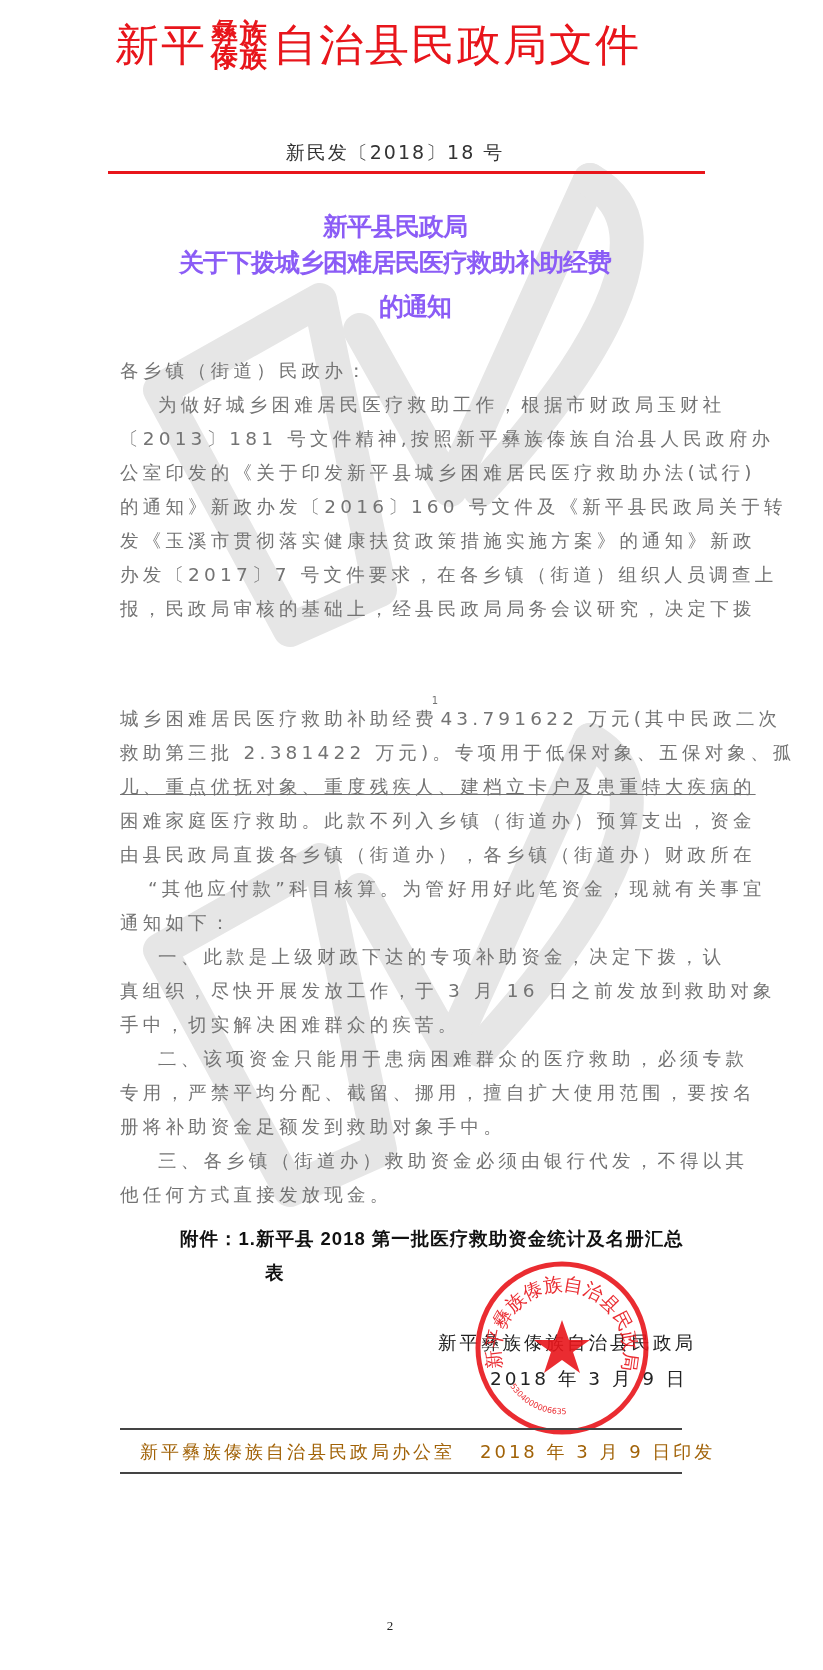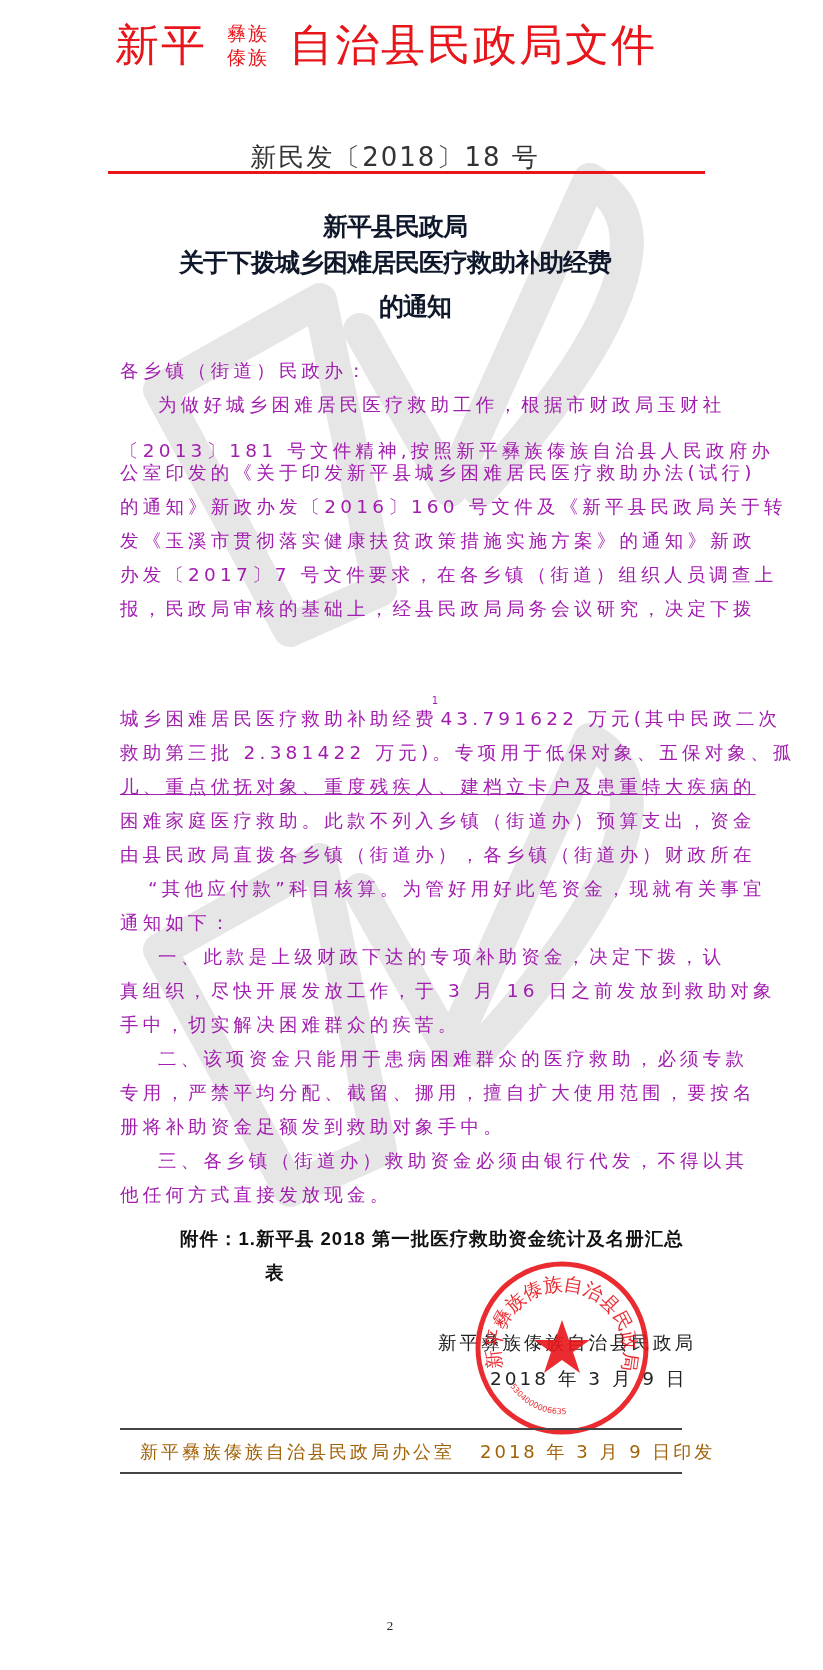--- a/index.html
+++ b/index.html
@@ -2,26 +2,26 @@
 <html><head>
 <meta charset="utf-8">
 <style>
   html, body { margin:0; padding:0; background:#ffffff; }
   body { width:823px; height:1670px; position:relative; overflow:hidden;
          font-family:"DejaVu Serif", "Liberation Serif", serif; color:#222; }
   .abs { position:absolute; white-space:nowrap; }
   .watermark { position:absolute; left:120px; top:70px; width:560px; height:1160px; pointer-events:none; }
   .header { left:115px; top:10px; height:70px; color:#e8151b; font-family:"DejaVu Serif", serif; display:flex; align-items:center; }
   .header .big { font-size:44px; letter-spacing:2px; font-weight:normal; line-height:1; }
-  .header .stack { display:flex; flex-direction:column; font-size:19px; line-height:24px; margin:0 20px; }
+  .header .stack { display:flex; flex-direction:column; font-size:27px; line-height:24px; margin:0 4px;font-weight:bold; }
   .header .stack span { letter-spacing:2px; }
-  .docno { top:140px; left:0; width:790px; text-align:center; font-size:26px; color:#333; letter-spacing:2px; font-family:"DejaVu Sans", sans-serif; }
+  .docno { top:140px; left:0; width:790px; text-align:center; font-size:19px; color:#333; letter-spacing:2px; font-family:"DejaVu Sans", sans-serif; }
   .redrule { position:absolute; left:108px; top:171px; width:597px; height:3px; background:#e8151b; }
-  .title { left:0; width:790px; text-align:center; font-size:25px; font-weight:bold; color:#0f172a; font-family:"DejaVu Serif", serif; letter-spacing:-1px; }
-  .body-line { left:120px; font-size:18.5px; color:#a21caf; letter-spacing:4.2px; font-family:"DejaVu Sans", sans-serif; }
+  .title { left:0; width:790px; text-align:center; font-size:25px; font-weight:bold; color:#8b5cf6; font-family:"DejaVu Serif", serif; letter-spacing:-1px; }
+  .body-line { left:120px; font-size:18.5px; color:#737373; letter-spacing:4.2px; font-family:"DejaVu Sans", sans-serif; }
   .indent { left:158px; }
   .sup { font-size:10px; position:relative; top:-14px; margin-left:-6px; margin-right:-2px; }
   .attach { font-size:18.5px; font-weight:bold; color:#111; font-family:"Liberation Sans", sans-serif; letter-spacing:1px;padding-left:15px; }
   .sig { font-size:18.5px; color:#222; letter-spacing:3px; font-family:"DejaVu Sans", sans-serif; }
   .rule { position:absolute; left:120px; width:562px; height:2px; background:#444; }
   .footer-text { top:1440px; font-size:18px; color:#a16207; letter-spacing:3px; font-family:"DejaVu Sans", sans-serif; }
   .pagenum { top:1618px; left:0; width:780px; text-align:center; font-size:13px; color:#222; font-family:"Liberation Serif", serif; }
   .stamp { position:absolute; left:472px; top:1258px; width:180px; height:180px; }
 </style>
 </head>
@@ -50,21 +50,21 @@
 <div class="abs docno">新民发〔2018〕18 号</div>
 <div class="redrule"></div>
 
 <div class="abs title" style="top:210px;">新平县民政局</div>
 <div class="abs title" style="top:246px;">关于下拨城乡困难居民医疗救助补助经费</div>
 <div class="abs title" style="top:290px;padding-left:20px;">的通知</div>
 
 <div class="abs body-line" style="top:358px;">各乡镇（街道）民政办：</div>
 
 <div class="abs body-line indent" style="top:392px;">为做好城乡困难居民医疗救助工作，根据市财政局玉财社</div>
-<div class="abs body-line" style="top:426px;margin-top:12px;">〔2013〕181 号文件精神,按照新平彝族傣族自治县人民政府办</div>
+<div class="abs body-line" style="top:426px;">〔2013〕181 号文件精神,按照新平彝族傣族自治县人民政府办</div>
 <div class="abs body-line" style="top:460px;">公室印发的《关于印发新平县城乡困难居民医疗救助办法(试行)</div>
 <div class="abs body-line" style="top:494px;">的通知》新政办发〔2016〕160 号文件及《新平县民政局关于转</div>
 <div class="abs body-line" style="top:528px;">发《玉溪市贯彻落实健康扶贫政策措施实施方案》的通知》新政</div>
 <div class="abs body-line" style="top:562px;">办发〔2017〕7 号文件要求，在各乡镇（街道）组织人员调查上</div>
 <div class="abs body-line" style="top:596px;">报，民政局审核的基础上，经县民政局局务会议研究，决定下拨</div>
 
 <div class="abs body-line" style="top:706px;">
   <span>城乡困难居民医疗救助补助经费</span><sup class="sup">1</sup><span>43.791622 万元(其中民政二次</span>
 </div>
 <div class="abs body-line" style="top:740px;">救助第三批 2.381422 万元)。专项用于低保对象、五保对象、孤</div>

